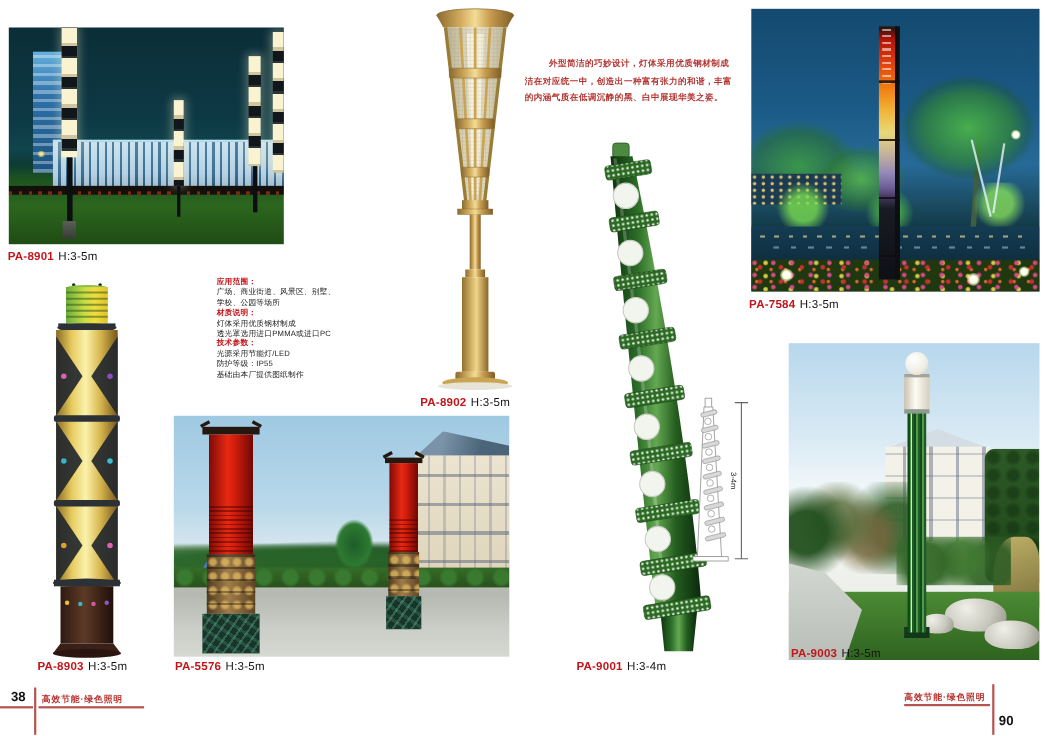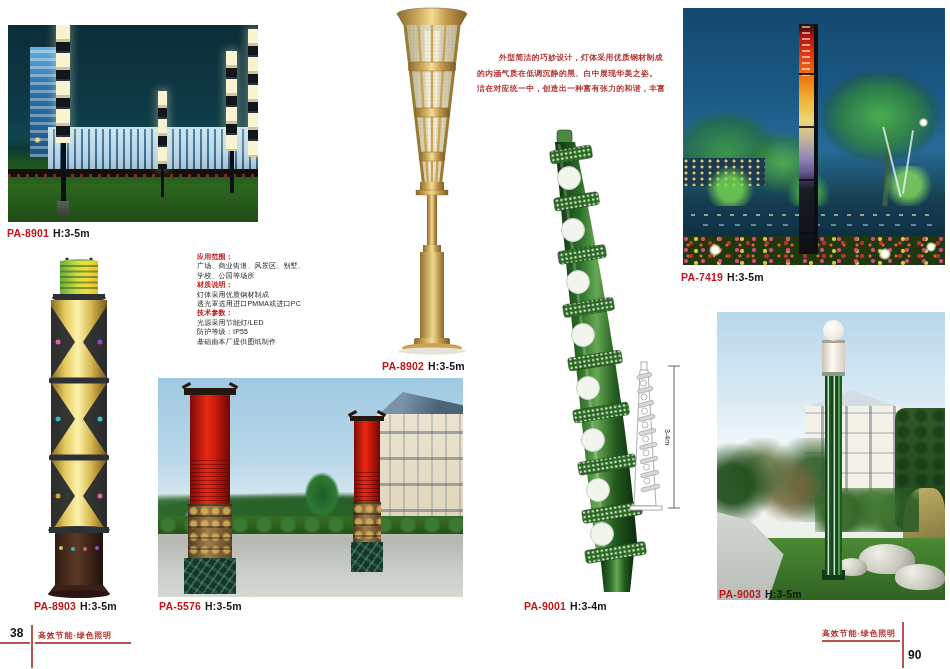--- a/index.html
+++ b/index.html
@@ -4,21 +4,21 @@
 <style>
   * { margin:0; padding:0; box-sizing:border-box; }
   html,body { background:#fff; }
   .page { position:relative; width:950px; height:669px; background:#fff; overflow:hidden;
           font-family:"Liberation Sans","DejaVu Sans",sans-serif; }
   .abs { position:absolute; }
 
   
   .plabel { position:absolute; font-size:10.5px; font-weight:bold; letter-spacing:.2px; white-space:nowrap; }
   .plabel .code { color:#c3151a; }
-  .plabel .hh { color:#141414; margin-left:4px; font-weight:700; }
+  .plabel .hh { color:#141414; margin-left:4px; font-weight:400; }
 
   
   .intro { position:absolute; left:477px; top:50px; width:196px; color:#b23430;
            font-size:7.8px; font-weight:bold; line-height:15.5px; letter-spacing:.4px; }
   .intro .indent { text-indent:22px; }
 
   
   .specs { position:absolute; left:197px; top:252px; width:140px; font-size:7px;
            line-height:9.4px; color:#222; letter-spacing:.2px; }
   .specs .red { color:#c3151a; font-weight:bold; }
@@ -244,27 +244,27 @@
     <div class="abs t2-water" style="position:absolute;"></div>
     <div class="abs t2-streak t2-s1" style="position:absolute;"></div>
     <div class="abs t2-streak t2-s2" style="position:absolute;"></div>
     <div class="abs t2-flowers" style="position:absolute;"></div>
     <div class="abs t2-globe" style="position:absolute;left:26px;top:236px;width:12px;height:12px;"></div>
     <div class="abs t2-globe" style="position:absolute;left:196px;top:240px;width:12px;height:12px;"></div>
     <div class="abs t2-globe" style="position:absolute;left:243px;top:234px;width:10px;height:10px;"></div>
     <div class="abs t2-col" style="position:absolute;"></div>
   </div>
   <div class="plabel" style="left:681px;top:271px;">
-    <span class="code">PA-7419</span><span class="hh">H:3-5m</span>
+    <span class="code">PA-7584</span><span class="hh">H:3-5m</span>
   </div>
 
   <div class="intro">
     <div class="indent">外型简洁的巧妙设计，灯体采用优质钢材制成</div>
+    <div>洁在对应统一中，创造出一种富有张力的和谐，丰富</div>
     <div>的内涵气质在低调沉静的黑、白中展现华美之姿。</div>
-    <div>洁在对应统一中，创造出一种富有张力的和谐，丰富</div>
   </div>
 
   <div class="specs">
     <div class="red">应用范围：</div>
     <div>广场、商业街道、风景区、别墅、</div>
     <div>学校、公园等场所</div>
     <div class="red">材质说明：</div>
     <div>灯体采用优质钢材制成</div>
     <div>透光罩选用进口PMMA或进口PC</div>
     <div class="red">技术参数：</div>

